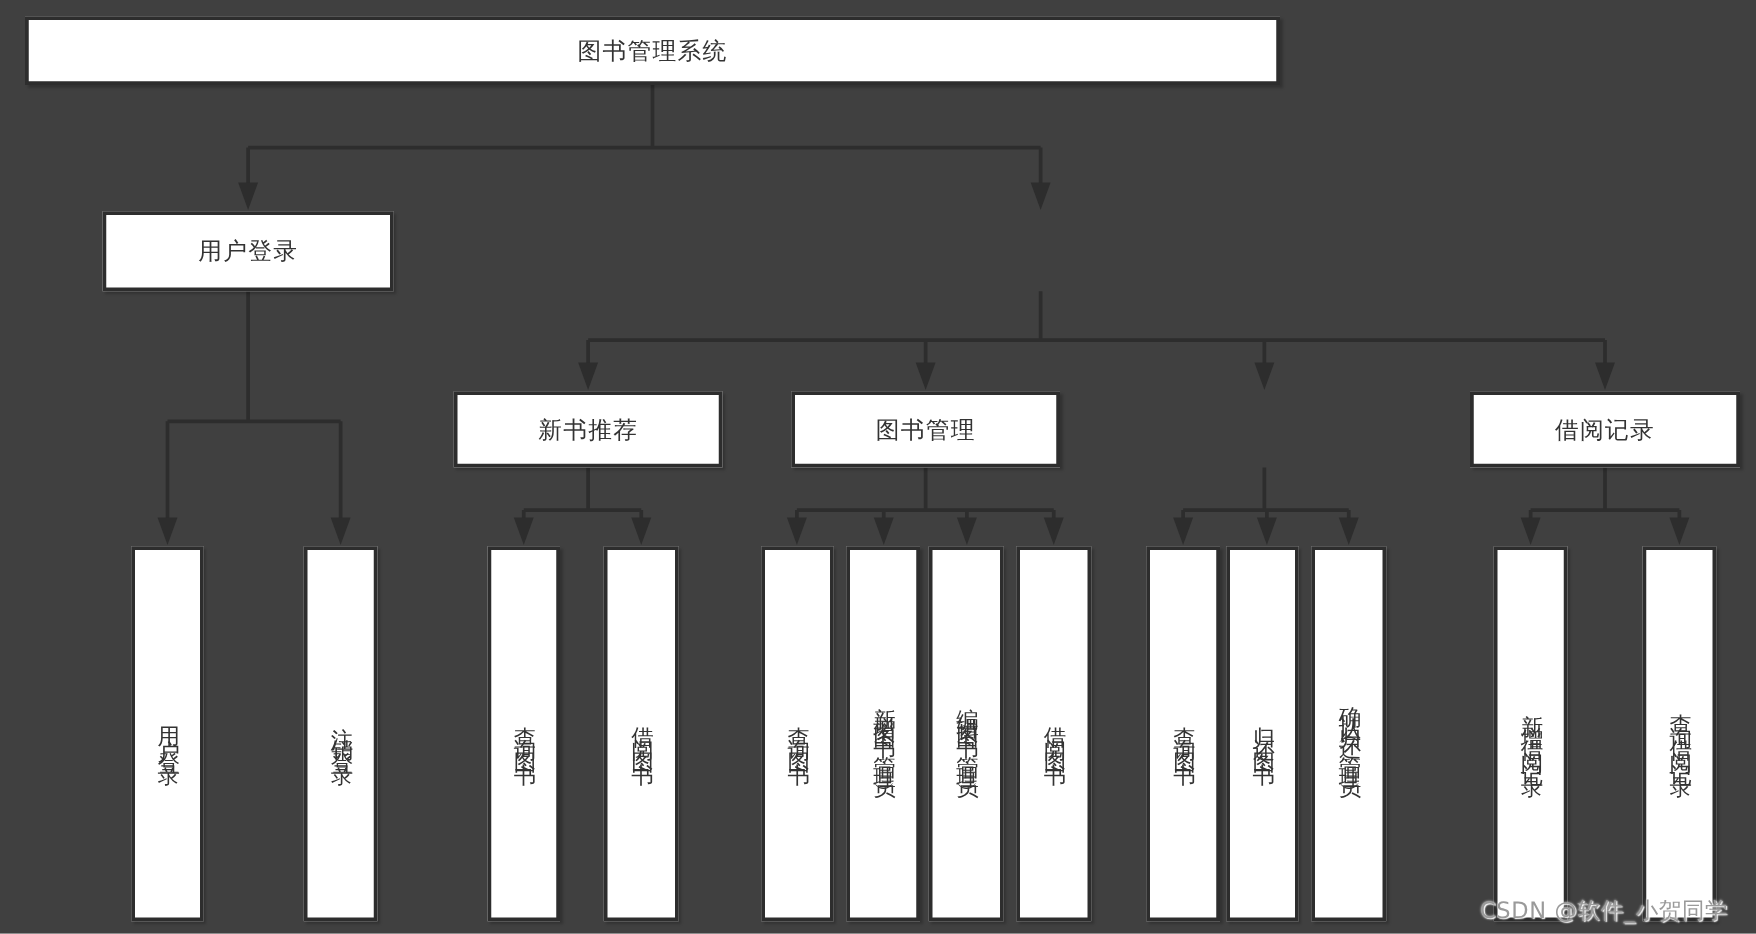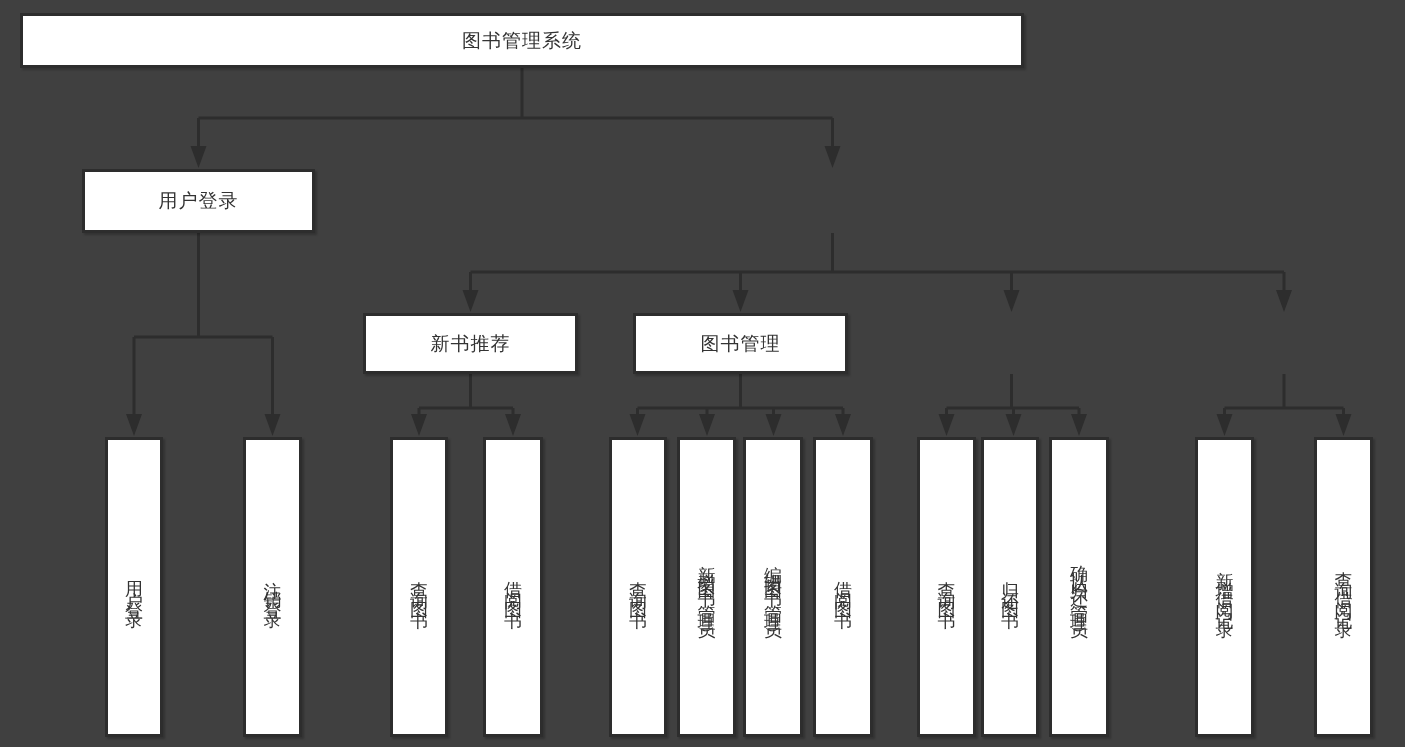--- a/index.html
+++ b/index.html
@@ -99,20 +99,23 @@
   <div class="box h" style="left:82px;top:169px;width:233px;height:64px">
     <span>用户登录</span>
   </div>
 
   <div class="box h" style="left:363px;top:313px;width:215px;height:61px">
     <span>新书推荐</span>
   </div>
   <div class="box h" style="left:633px;top:313px;width:215px;height:61px">
     <span>图书管理</span>
   </div>
+  <div class="box h" style="left:1176px;top:313px;width:216px;height:61px">
+    <span>借阅记录</span>
+  </div>
 
   <div class="box v" style="left:105px;top:437px;width:58px;height:300px">
     <span>用户登录</span>
   </div>
   <div class="box v" style="left:243px;top:437px;width:59px;height:300px">
     <span>注销登录</span>
   </div>
 
   <div class="box v" style="left:390px;top:437px;width:58px;height:300px">
     <span>查询图书</span>
@@ -144,14 +147,15 @@
     <span>确认归还（管理员）</span>
   </div>
 
   <div class="box v" style="left:1195px;top:437px;width:59px;height:300px">
     <span>新增借阅记录</span>
   </div>
   <div class="box v" style="left:1314px;top:437px;width:59px;height:300px">
     <span>查询借阅记录</span>
   </div>
 
+  <div class="watermark">CSDN @软件_小贺同学</div>
 
 </div>
 
 </body></html>

